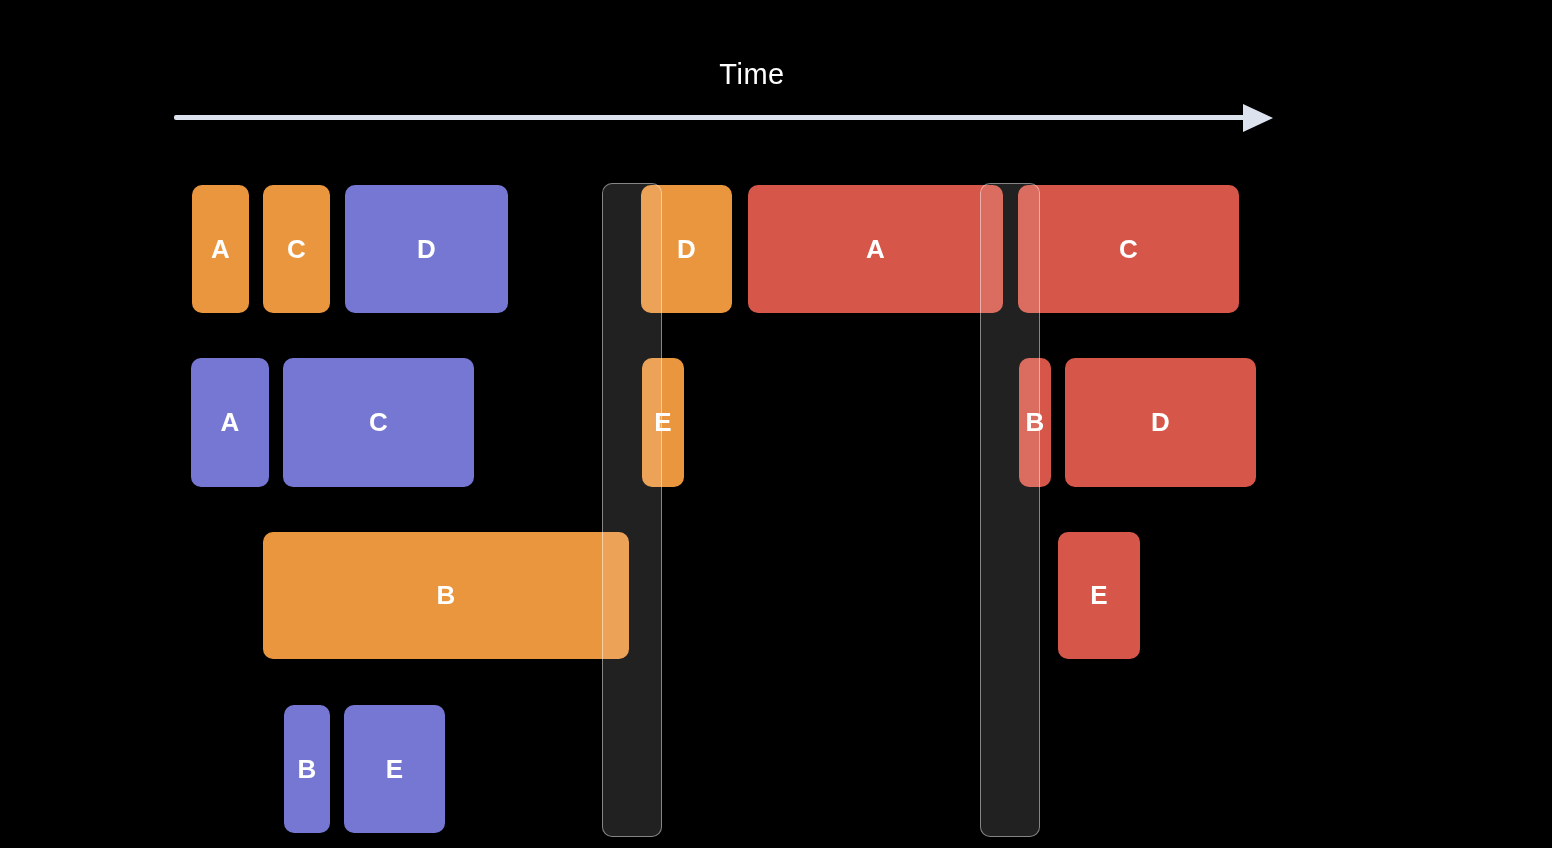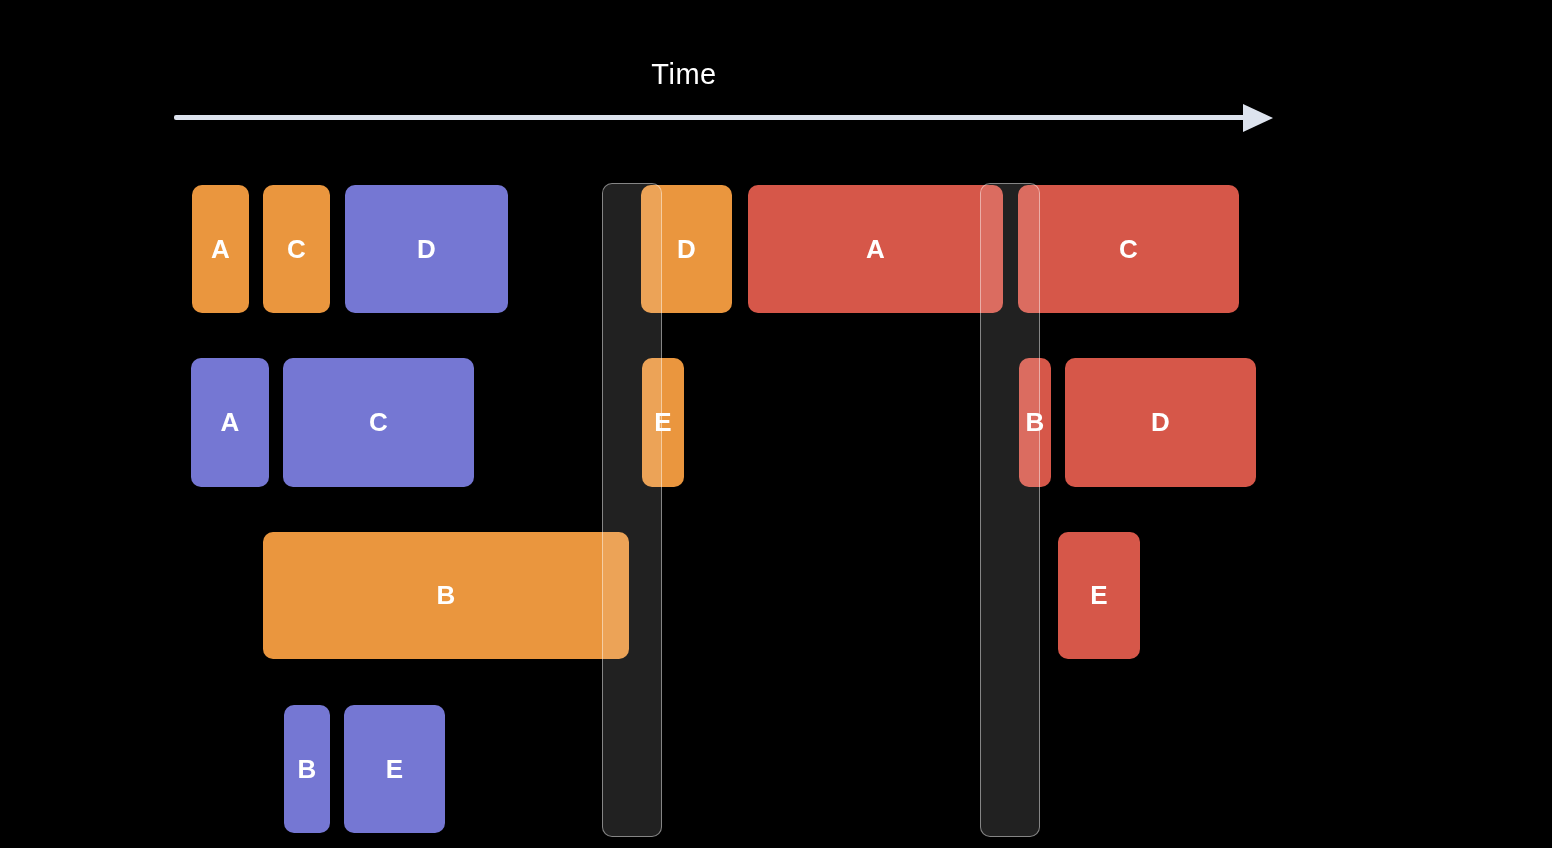--- a/index.html
+++ b/index.html
@@ -11,21 +11,21 @@
     position: relative;
     width: 1552px;
     height: 848px;
     background: #000000;
     overflow: hidden;
     font-family: "Liberation Sans", sans-serif;
   }
   .time-label {
     position: absolute;
     top: 58px;
-    left: 684px;
+    left: 752px;
     transform: translateX(-50%);
     color: #ffffff;
     font-size: 29px;
     font-weight: 500;
     letter-spacing: 0.5px;
     z-index: 4;
   }
   .arrow-line {
     position: absolute;
     left: 174px;

